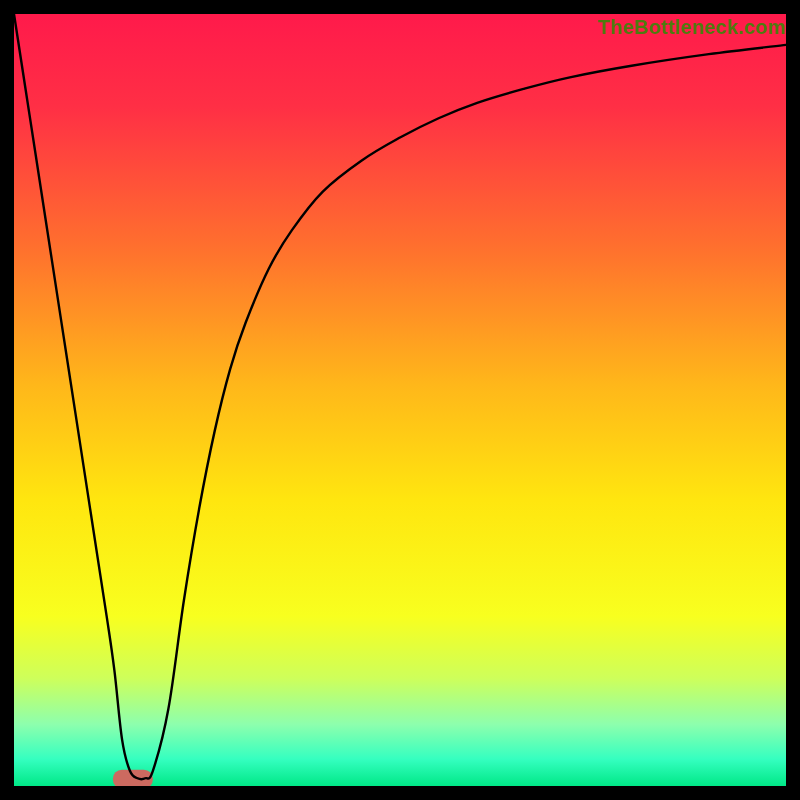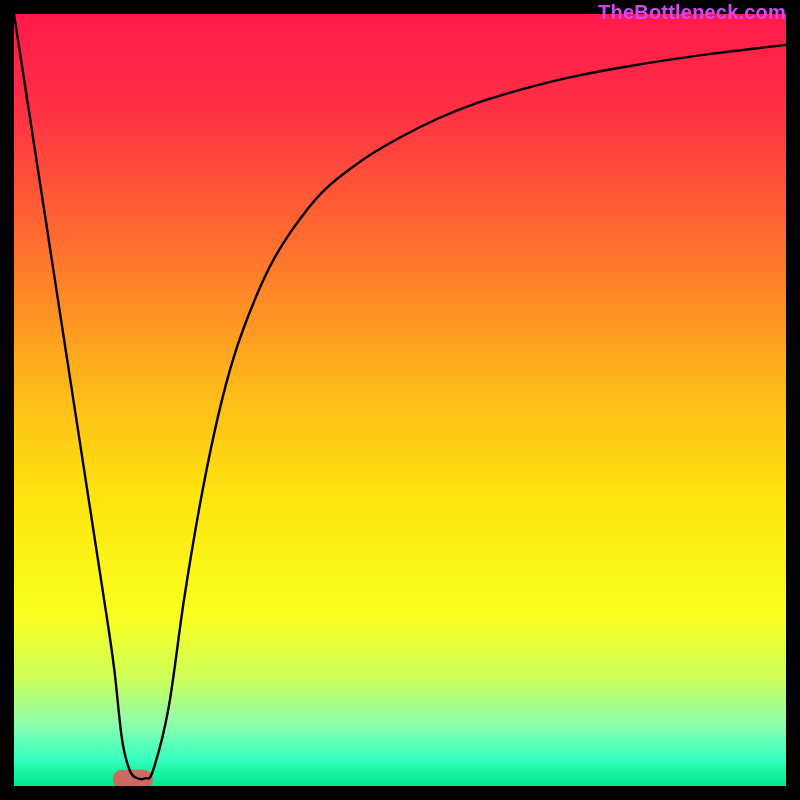--- a/index.html
+++ b/index.html
@@ -13,26 +13,26 @@
   .frame {
     position: absolute;
     left: 14px;
     top: 14px;
     width: 772px;
     height: 772px;
     background: #000;
   }
   .attribution {
     position: absolute;
-    top: 1px;
+    top: 16px;
     right: 14px;
     font-family: Arial, Helvetica, sans-serif;
     font-size: 20px;
     font-weight: 600;
-    color: #d946ef;
+    color: #4d7c0f;
     letter-spacing: 0.2px;
   }
   svg {
     position: absolute;
     left: 14px;
     top: 14px;
   }
 </style>
 </head>
 <body>

